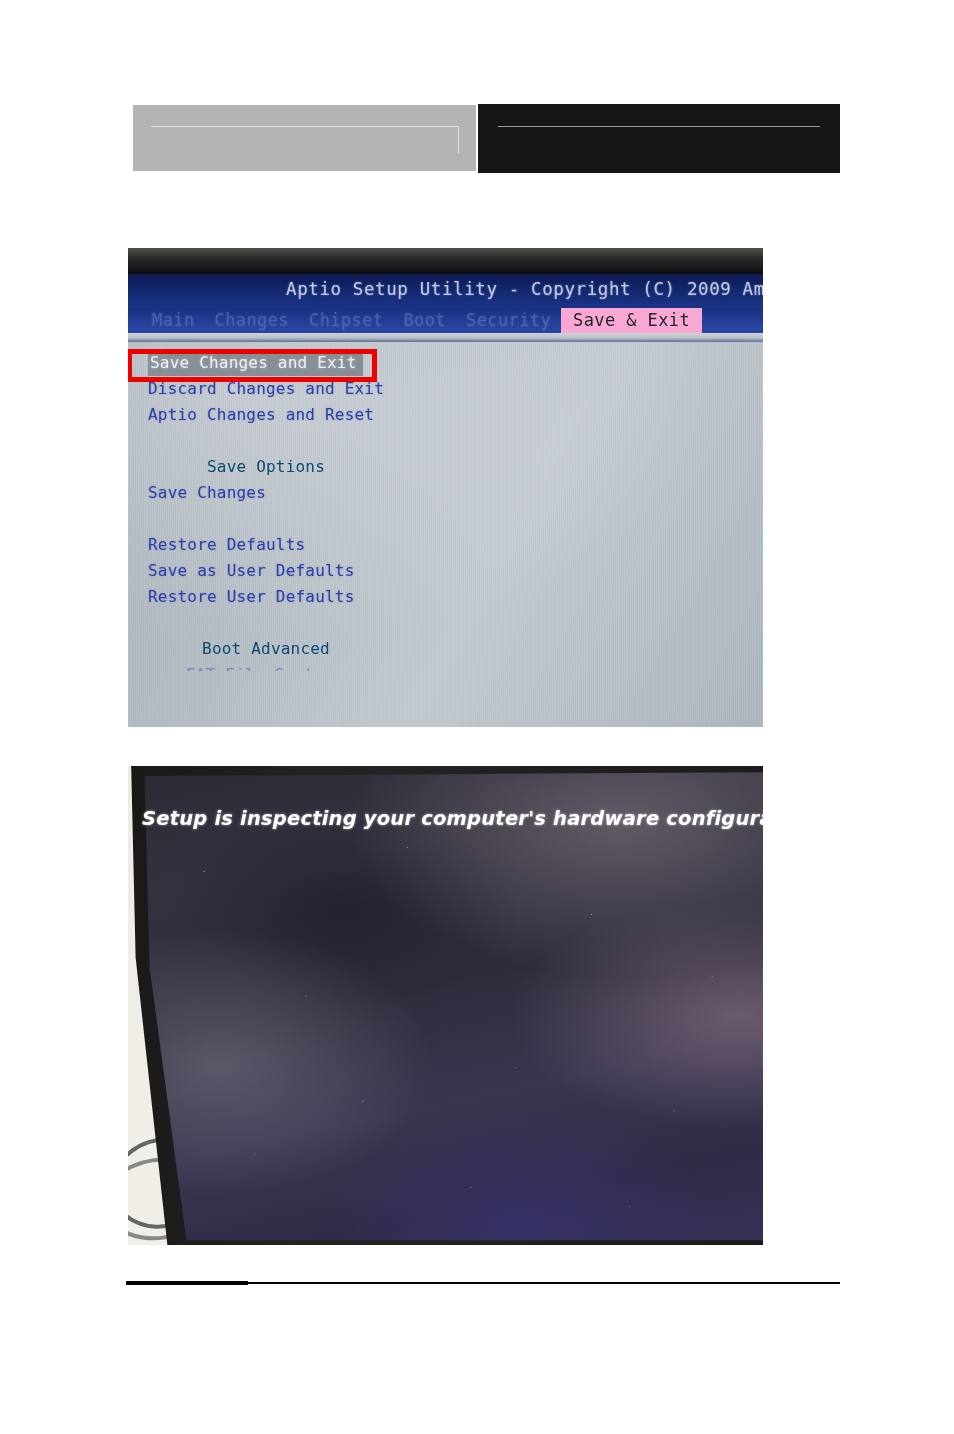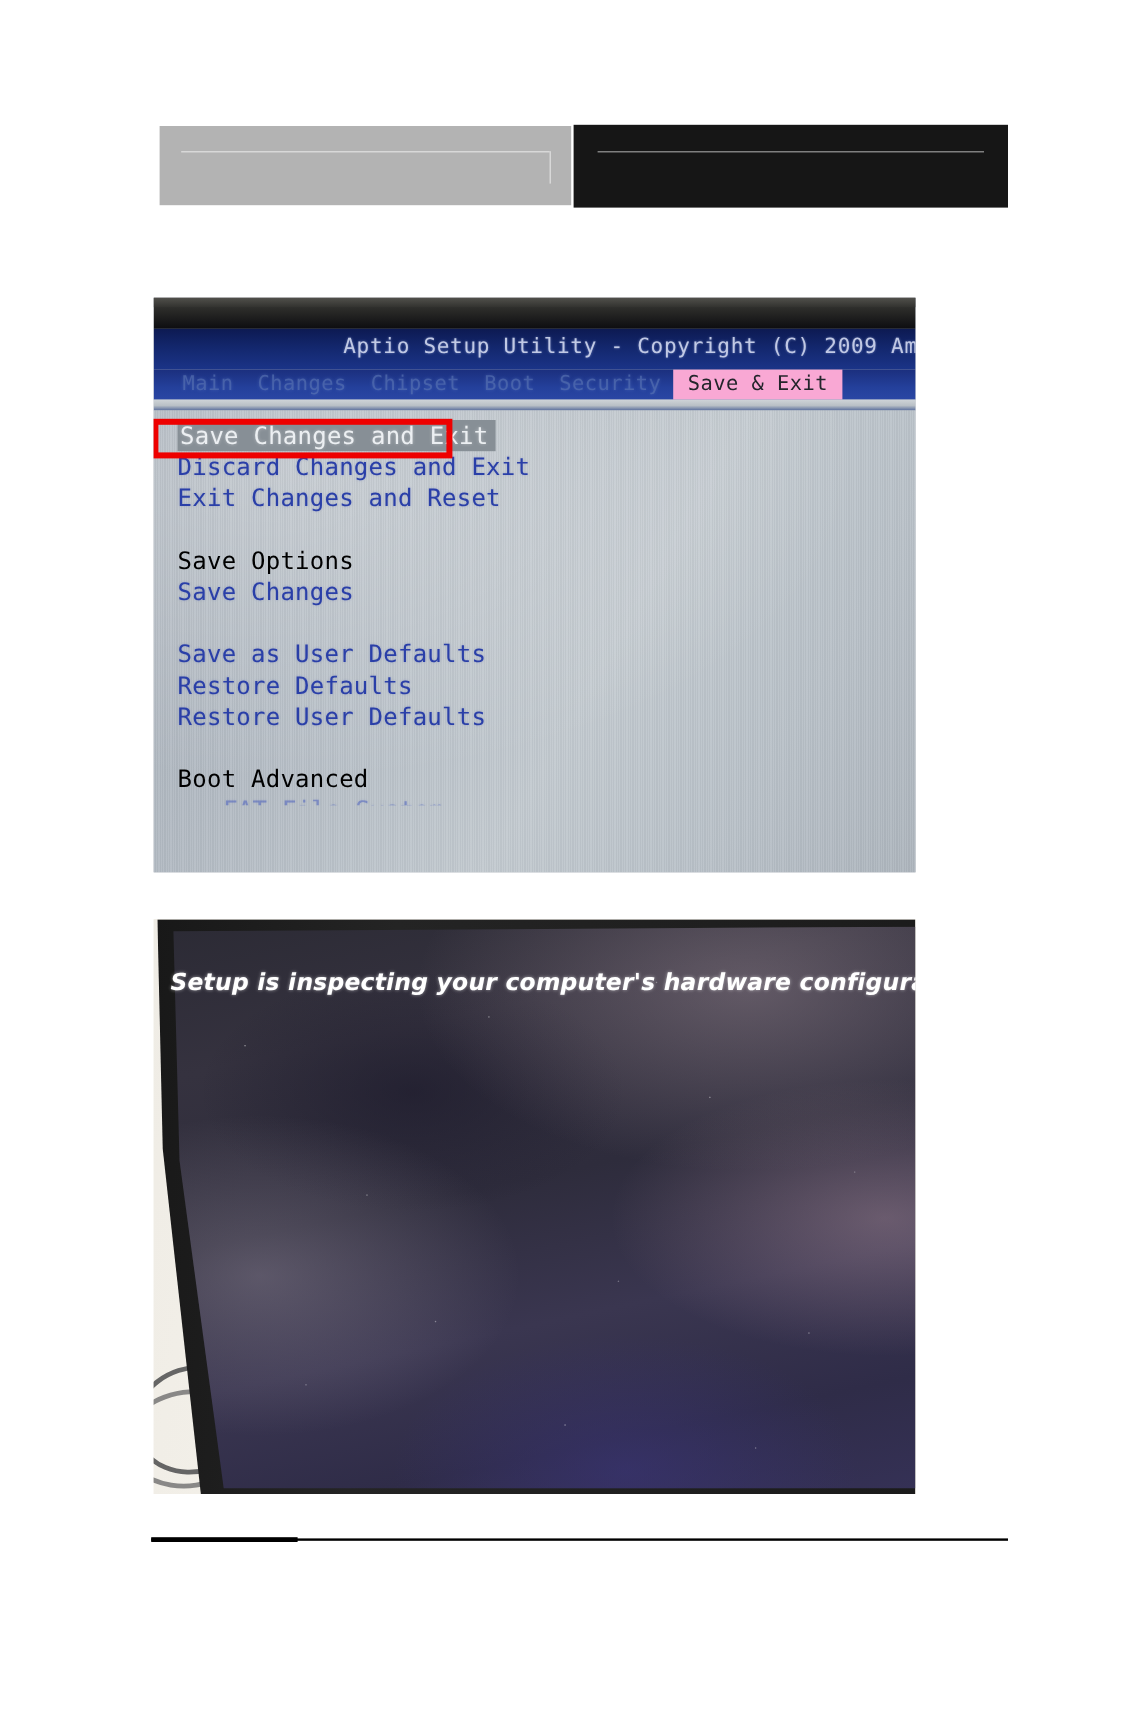--- a/index.html
+++ b/index.html
@@ -172,33 +172,34 @@
     position: absolute;
     inset: 0;
     background: repeating-linear-gradient(90deg, rgba(255,255,255,.05) 0 1px, rgba(0,0,0,.03) 1px 2px);
     pointer-events: none;
   }
   .bios-menu {
     position: absolute;
     left: 20px;
     top: 102px;
     font-family: "DejaVu Sans Mono", "Liberation Mono", monospace;
-    font-size: 20px;
+    font-size: 16px;
     line-height: 26px;
     letter-spacing: 0.2px;
     z-index: 3;
   }
   .bios-item {
     color: #2a3fa8;
     white-space: nowrap;
     text-shadow: 0 0 2px rgba(40,60,170,.25);
   }
   .bios-item.heading {
-    color: #000000;
+    color: #0c4a6e;
     text-shadow: none;
+    text-align: center;
   }
   .bios-item.selected {
     color: #eceff2;
     background: #878f96;
     display: inline-block;
     padding: 0 6px 0 2px;
     text-shadow: 0 0 3px rgba(255,255,255,.4);
   }
   .bios-item.spacer {
     height: 26px;
@@ -366,27 +367,27 @@
     <span class="bios-tab active">Save &amp; Exit</span>
   </div>
 
   <div class="bios-underline"></div>
 
   <div class="bios-body"></div>
 
   <div class="bios-menu">
     <div class="bios-item selected">Save Changes and Exit</div>
     <div class="bios-item">Discard Changes and Exit</div>
-    <div class="bios-item">Exit Changes and Reset</div>
+    <div class="bios-item">Aptio Changes and Reset</div>
     <div class="bios-item spacer"></div>
     <div class="bios-item heading">Save Options</div>
     <div class="bios-item">Save Changes</div>
     <div class="bios-item spacer"></div>
+    <div class="bios-item">Restore Defaults</div>
     <div class="bios-item">Save as User Defaults</div>
-    <div class="bios-item">Restore Defaults</div>
     <div class="bios-item">Restore User Defaults</div>
     <div class="bios-item spacer"></div>
     <div class="bios-item heading">Boot Advanced</div>
     <div class="bios-item clipped">FAT File System</div>
   </div>
 
   <div class="red-box"></div>
 </div>
 
 <div class="figure-monitor">

